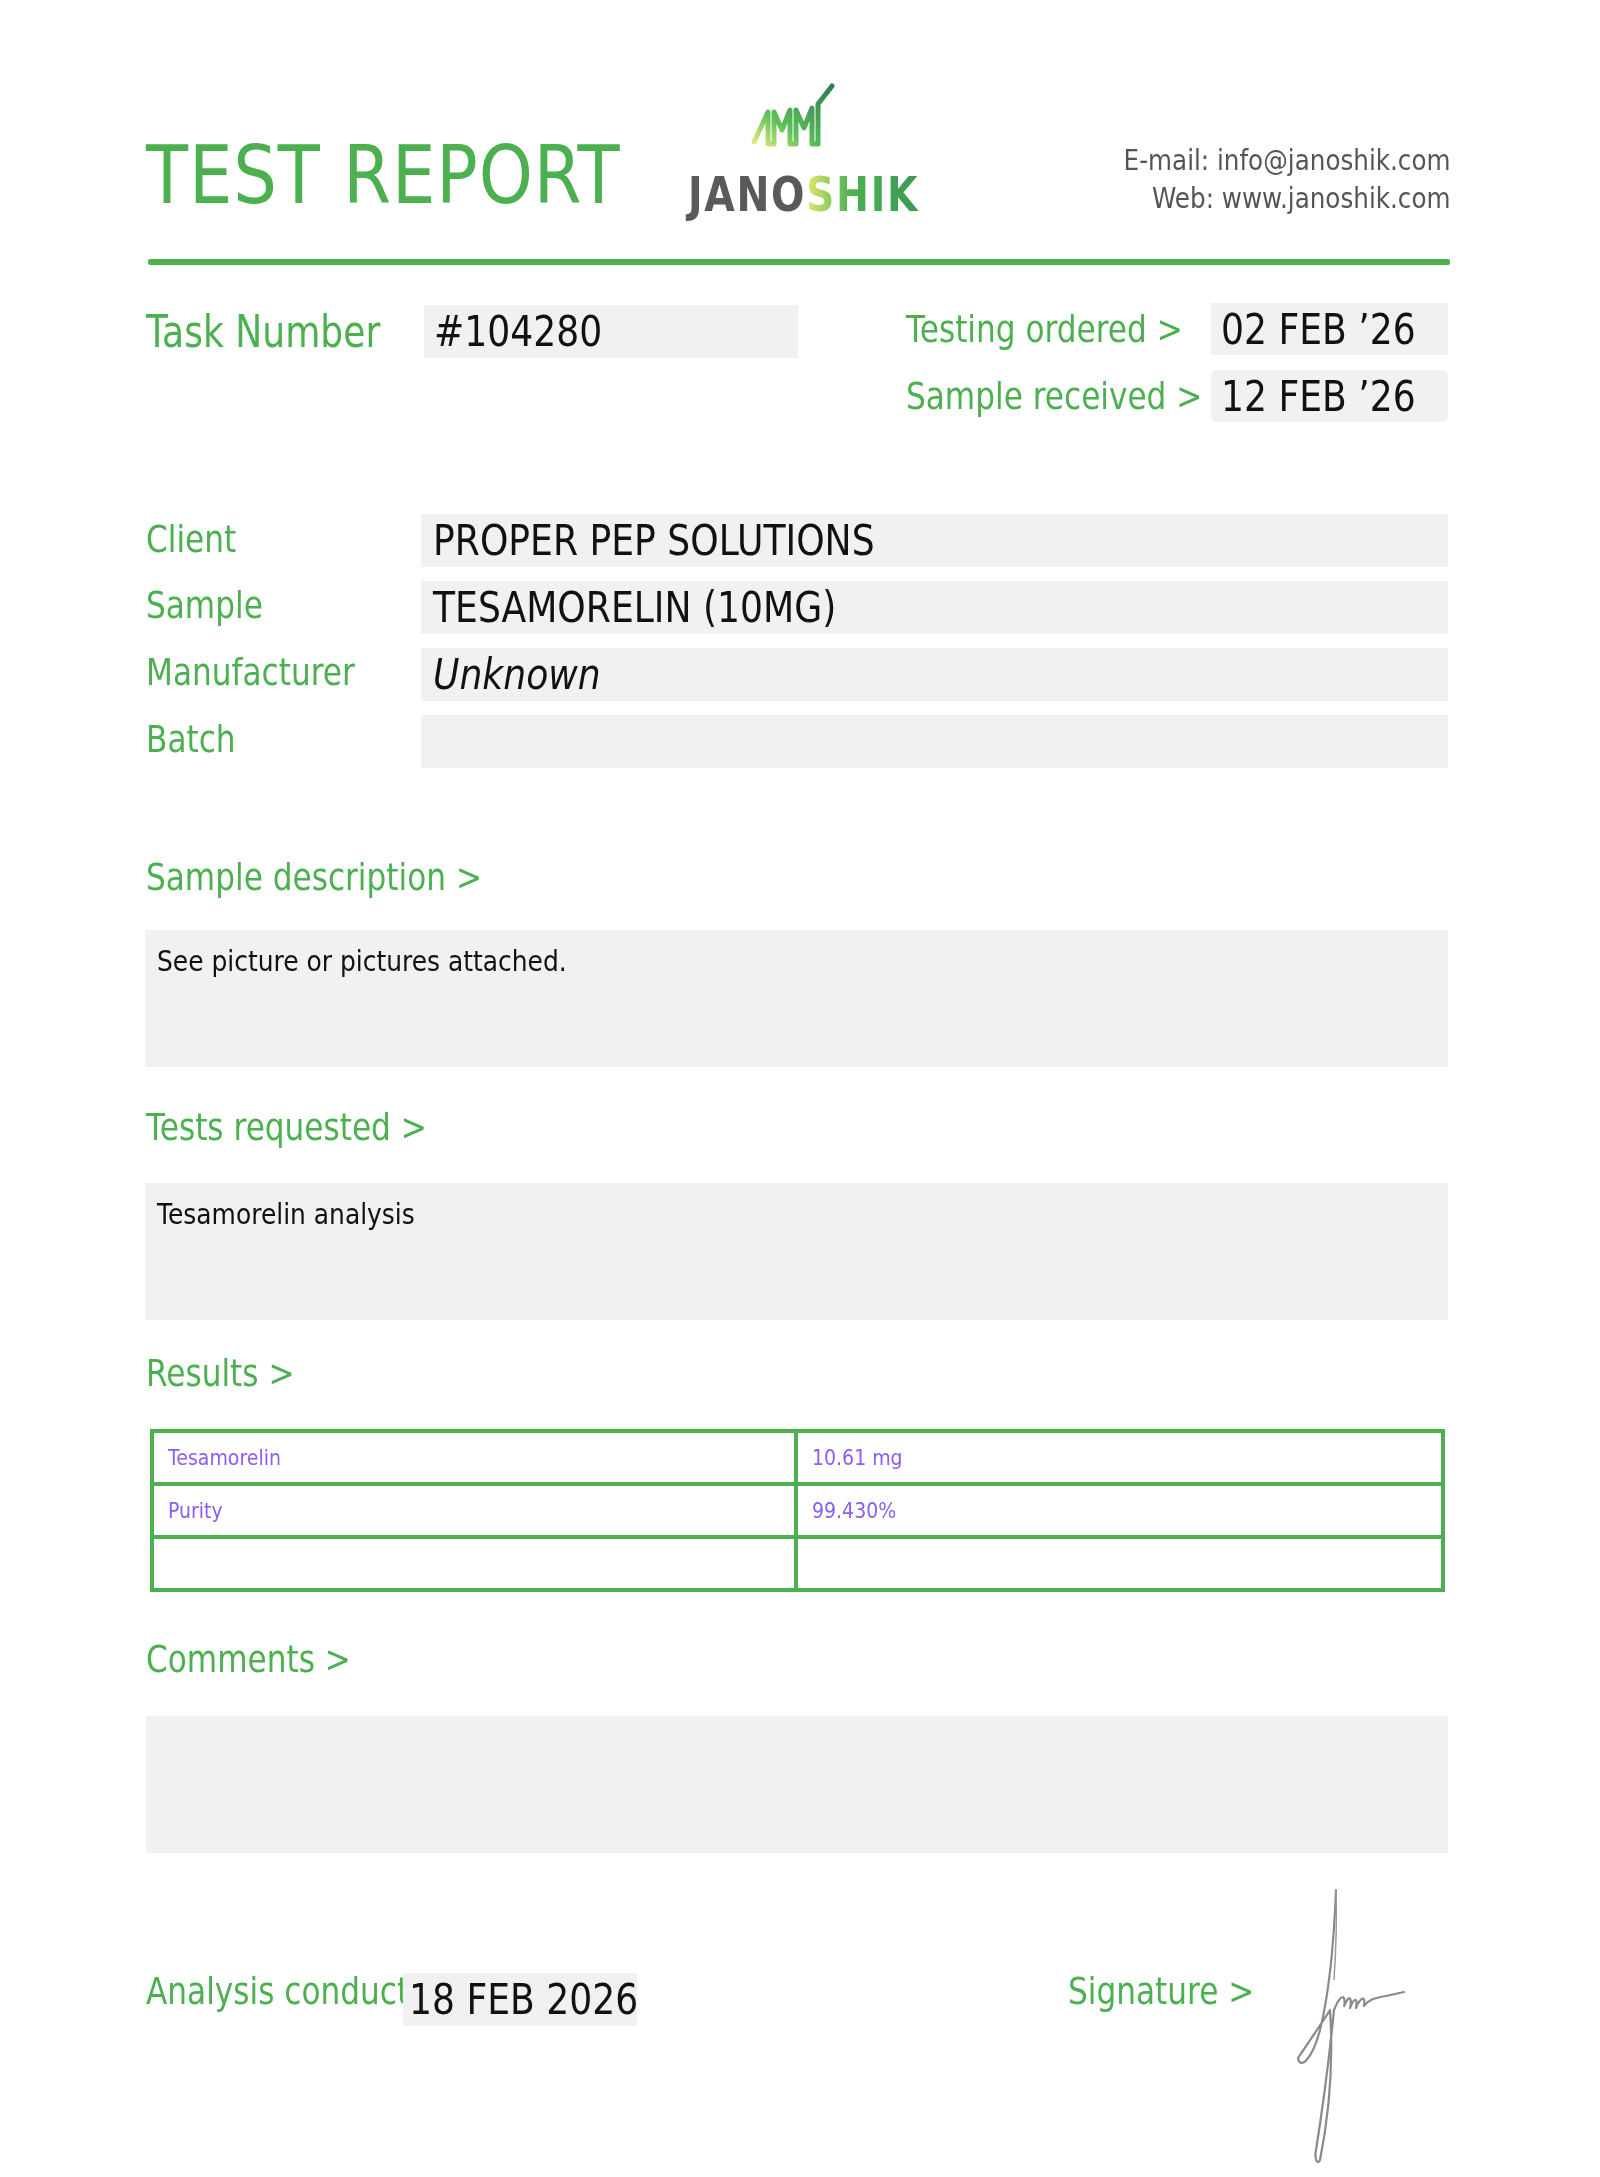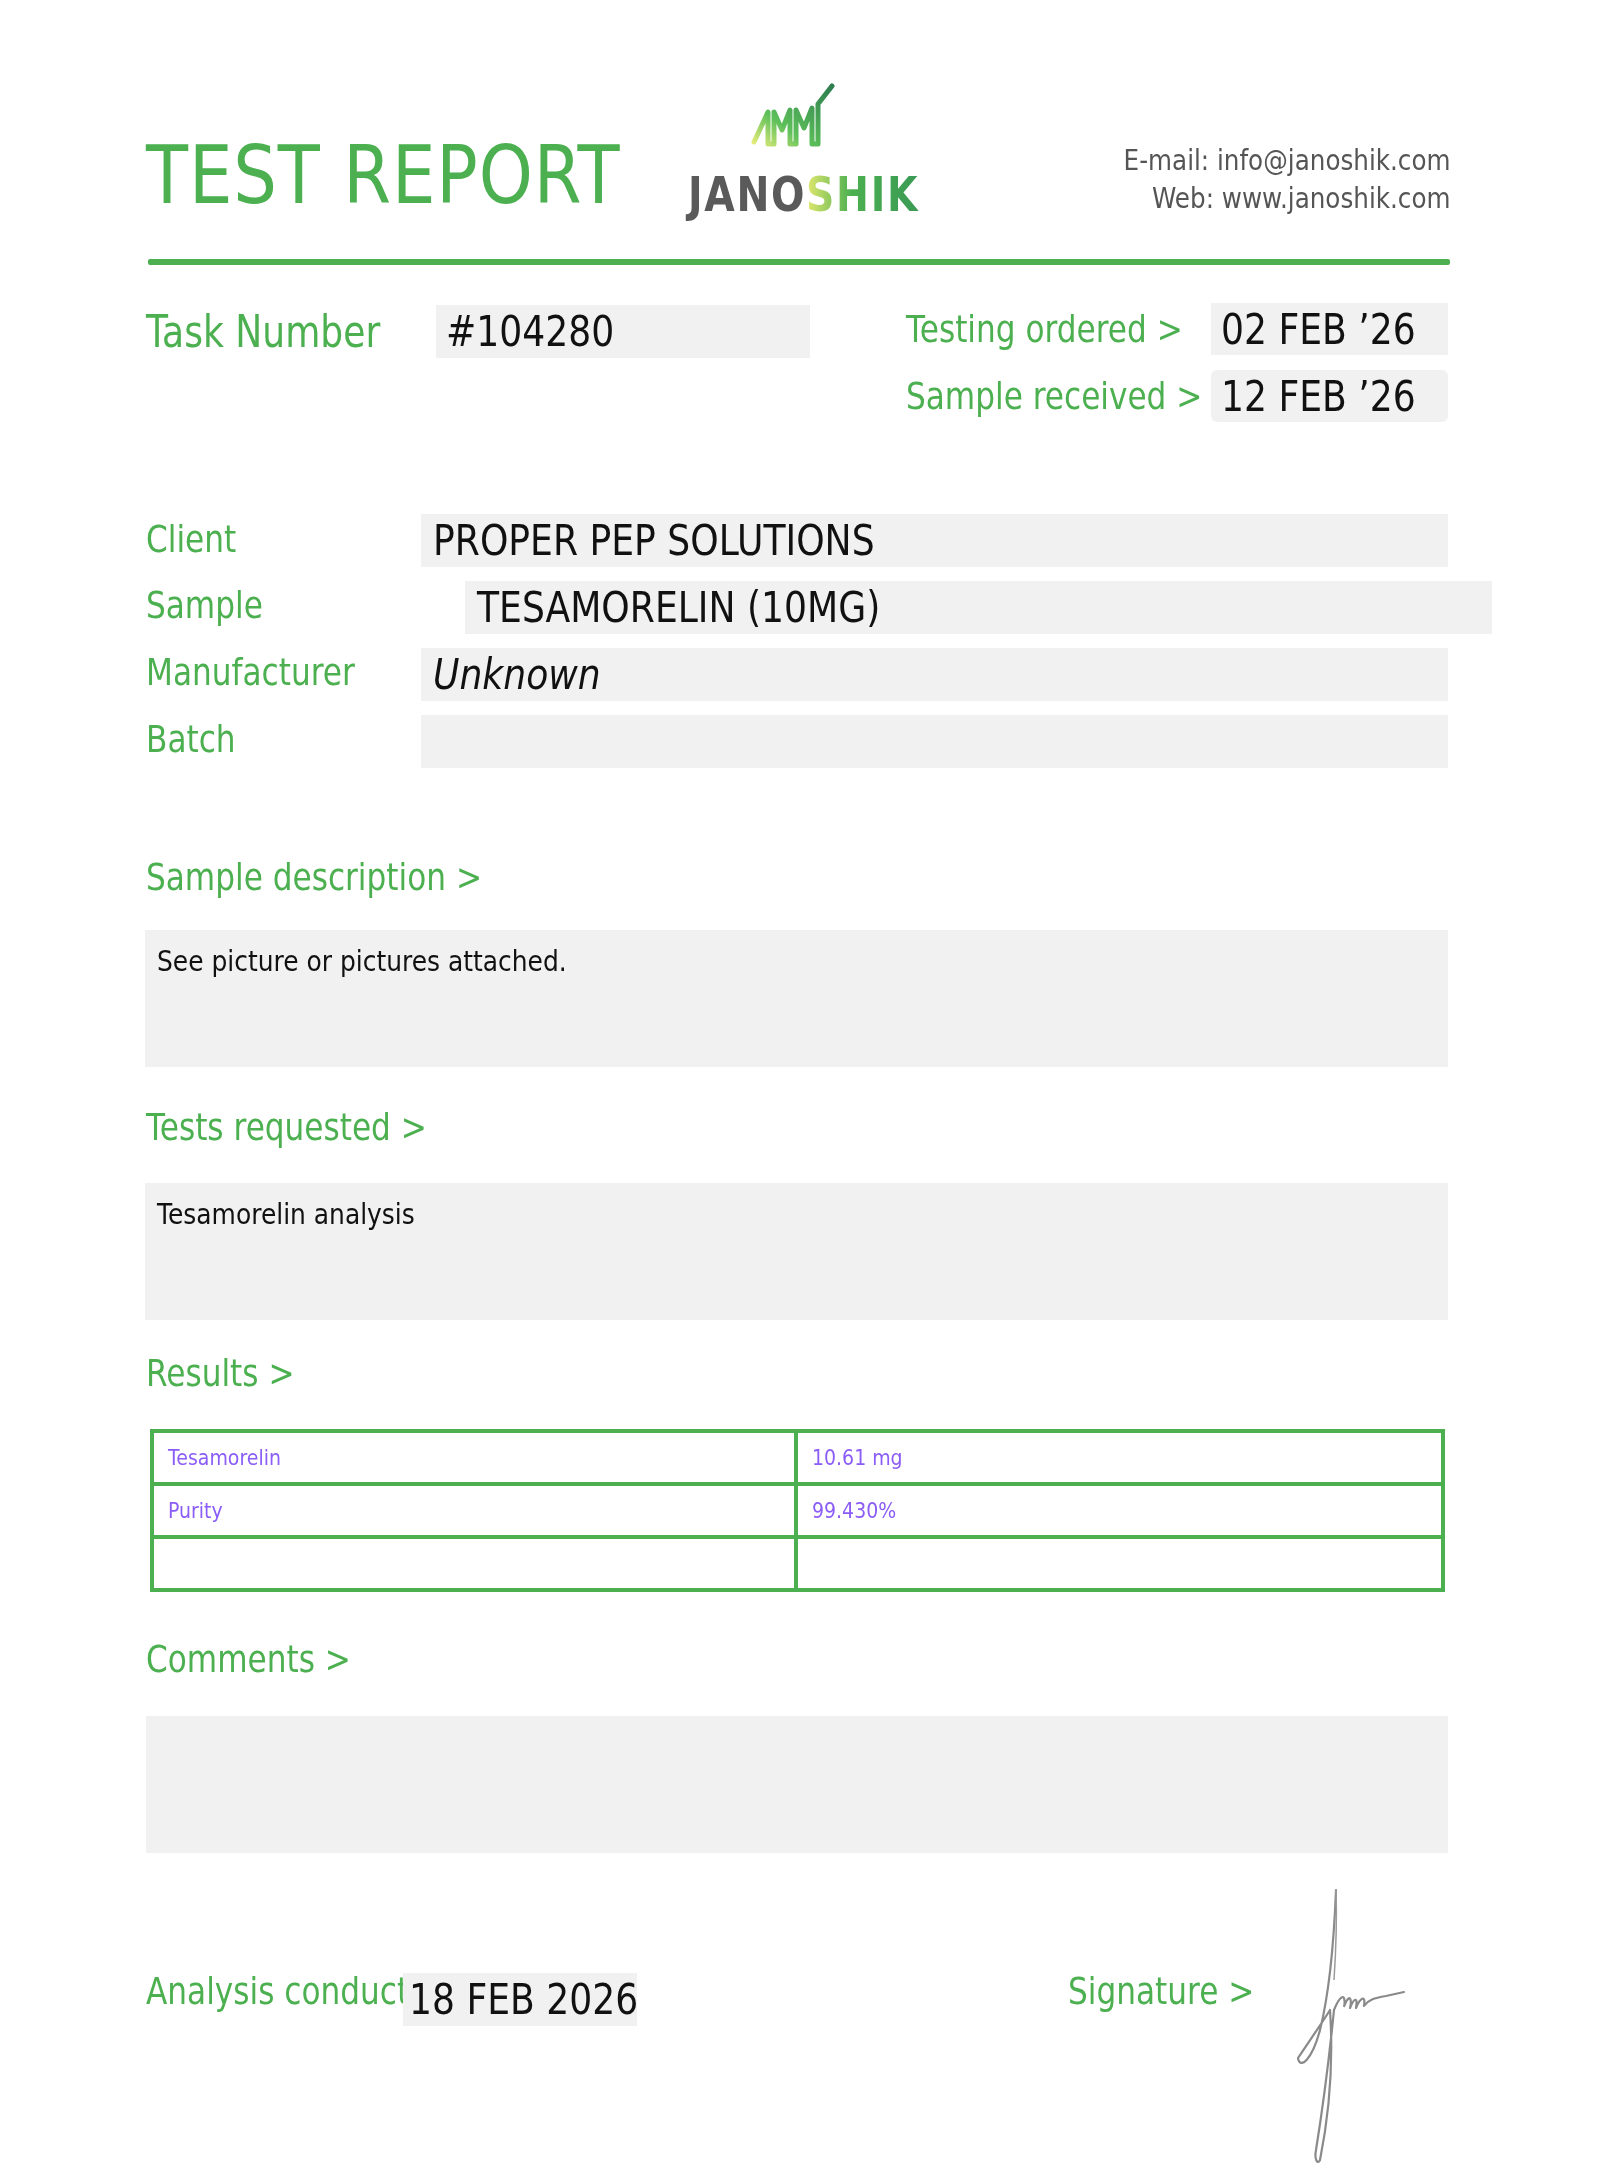--- a/index.html
+++ b/index.html
@@ -48,41 +48,41 @@
 </div>
 
 <div class="abs contact">
   <div>E-mail: info@janoshik.com</div>
   <div>Web: www.janoshik.com</div>
 </div>
 
 <div class="abs rule"></div>
 
 <div class="abs label" style="left:146px; top:310px; font-size:44px;">Task Number</div>
-<div class="abs box" style="left:436px; top:305px; width:374px; height:53px;">
+<div class="abs box" style="left:424px; top:305px; width:374px; height:53px;">
   <div class="val" style="left:10px; top:6px;">#104280</div>
 </div>
 
 <div class="abs label sm-label" style="left:906px; top:310px;">Testing ordered  &gt;</div>
 <div class="abs box" style="left:1211px; top:303px; width:237px; height:52px;">
   <div class="val" style="left:10px; top:6px;">02 FEB ’26</div>
 </div>
 
 <div class="abs label sm-label" style="left:906px; top:377px;">Sample received &gt;</div>
 <div class="abs box" style="left:1211px; top:370px; width:237px; height:52px;border-radius:6px;">
   <div class="val" style="left:10px; top:6px;">12 FEB ’26</div>
 </div>
 
 <div class="abs label sm-label" style="left:146px; top:520px;">Client</div>
 <div class="abs box" style="left:421px; top:514px; width:1027px; height:53px;">
   <div class="val" style="left:12px; top:6px;">PROPER PEP SOLUTIONS</div>
 </div>
 
 <div class="abs label sm-label" style="left:146px; top:586px;">Sample</div>
-<div class="abs box" style="left:421px; top:581px; width:1027px; height:53px;margin-left:44px;">
+<div class="abs box" style="left:421px; top:581px; width:1027px; height:53px;">
   <div class="val" style="left:12px; top:6px;">TESAMORELIN (10MG)</div>
 </div>
 
 <div class="abs label sm-label" style="left:146px; top:653px;">Manufacturer</div>
 <div class="abs box" style="left:421px; top:648px; width:1027px; height:53px;font-style:italic;">
   <div class="val" style="left:12px; top:6px;">Unknown</div>
 </div>
 
 <div class="abs label sm-label" style="left:146px; top:720px;">Batch</div>
 <div class="abs box" style="left:421px; top:715px; width:1027px; height:53px;">

